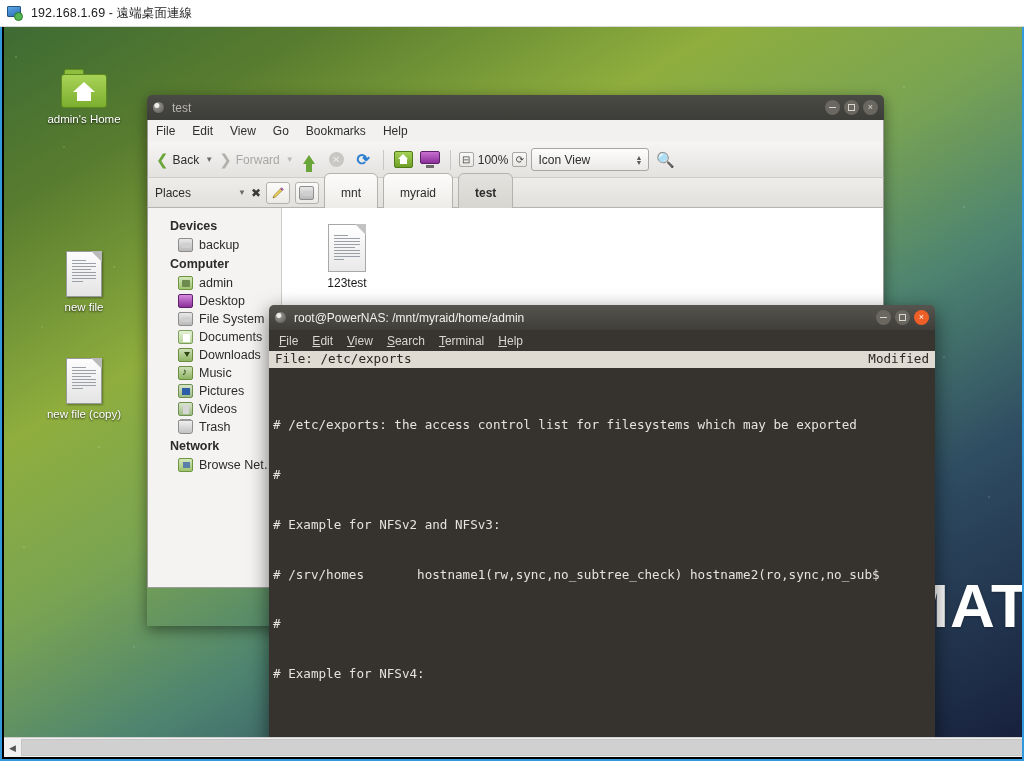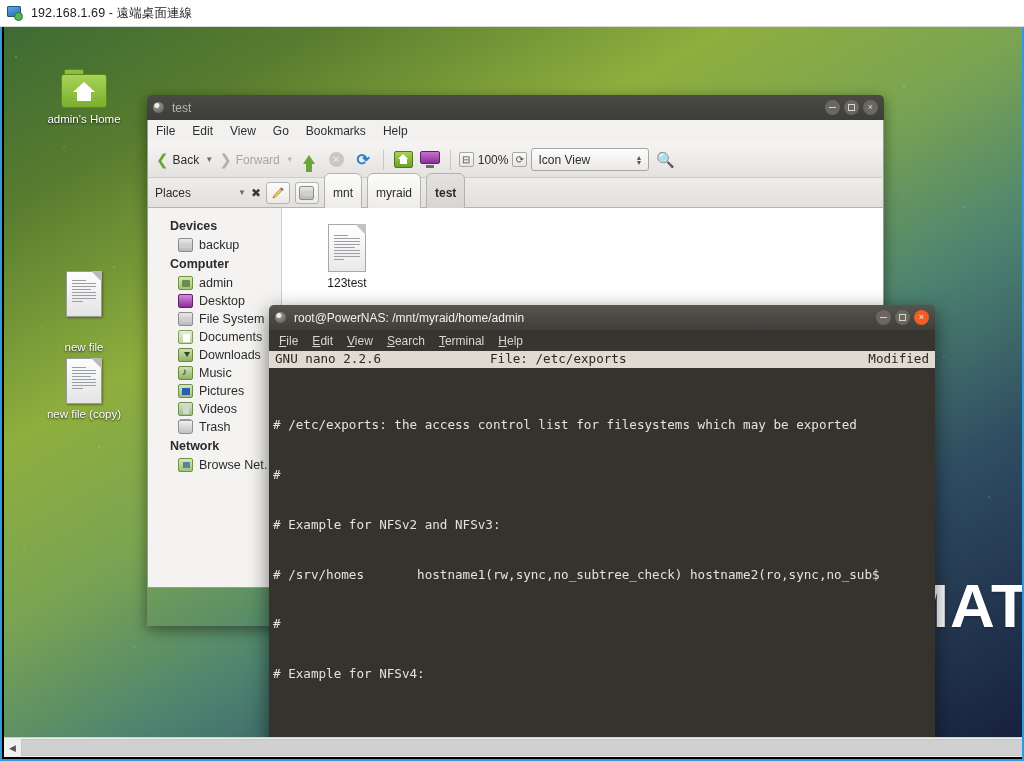--- a/index.html
+++ b/index.html
@@ -251,21 +251,21 @@
     font-size: 12px; color: #2d2d2d;
   }
   .places-lbl { min-width: 78px; }
   .pb-x { color: #3a3a3a; font-size: 12px; cursor: pointer; }
   .pencil-btn, .drive-btn {
     width: 24px; height: 22px; border: 1px solid #b4b2ae; border-radius: 3px;
     background: linear-gradient(180deg,#fcfcfb,#eceae6);
     display:flex;align-items:center;justify-content:center; cursor: pointer;
   }
   .crumb {
-    height: 40px; padding: 0 8px; border: 1px solid #b4b2ae; border-radius: 6px;
+    height: 40px; padding: 0 16px; border: 1px solid #b4b2ae; border-radius: 6px;
     background: linear-gradient(180deg,#fcfcfb,#eceae6);
     display:flex;align-items:center; font-size: 12px; color: #2d2d2d; cursor: pointer;
   }
   .crumb.active { font-weight: bold; background: linear-gradient(180deg,#e4e2de,#d6d4cf); }
 
   .nt-body {
     display: flex; height: 380px;
     border-left: 1px solid #9b9a97; border-right: 1px solid #9b9a97;
     border-bottom: 1px solid #9b9a97;
     background: #fff;
@@ -374,21 +374,21 @@
       <div class="desk-icon" style="left:28px; top:42px;">
         <span class="home-folder">
           <span class="tab"></span>
             <span class="body"></span>
             <span class="house"></span>
             <span class="house2"></span>
         </span>
         <span class="lbl">admin's Home</span>
       </div>
 
-      <div class="desk-icon" style="left:28px; top:244px;gap:20px;">
+      <div class="desk-icon" style="left:28px; top:224px;">
         <span class="doc-icon">
           <span class="doc-lines">
               <i></i>
               <i></i>
               <i></i>
               <i></i>
               <i></i>
               <i></i>
               <i></i>
               <i></i>
@@ -597,21 +597,20 @@
           <span><u>F</u>ile</span>
           <span><u>E</u>dit</span>
           <span><u>V</u>iew</span>
           <span><u>S</u>earch</span>
           <span><u>T</u>erminal</span>
           <span><u>H</u>elp</span>
         </div>
 
         <div class="tm-screen">
           <div class="nano-bar">
-            <span class="seg-left">GNU nano 2.2.6</span>
             <span class="seg-mid">File: /etc/exports</span>
             <span class="seg-right">Modified</span>
           </div>
 
           <div class="nano-text">
             <div># /etc/exports: the access control list for filesystems which may be exported</div>
             <div>#</div>
             <div># Example for NFSv2 and NFSv3:</div>
             <div># /srv/homes       hostname1(rw,sync,no_subtree_check) hostname2(ro,sync,no_sub$</div>
             <div>#</div>

